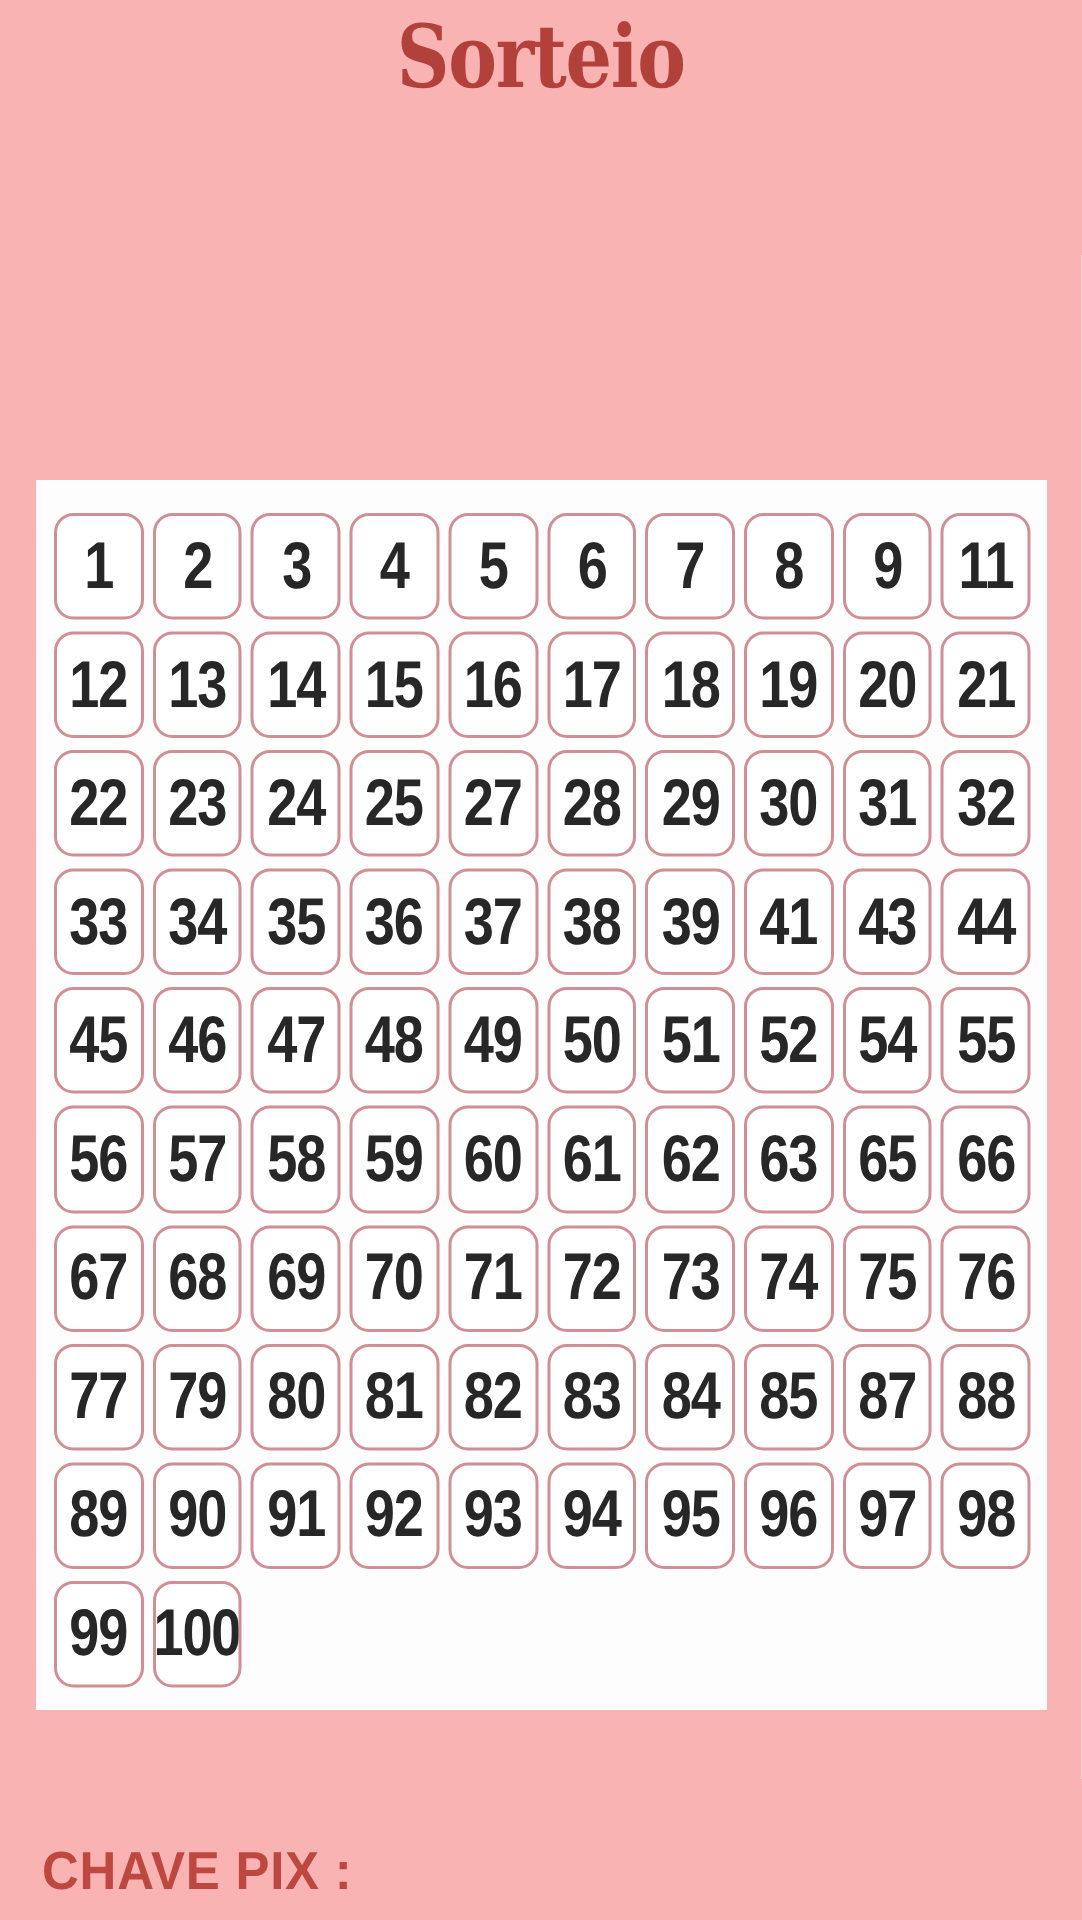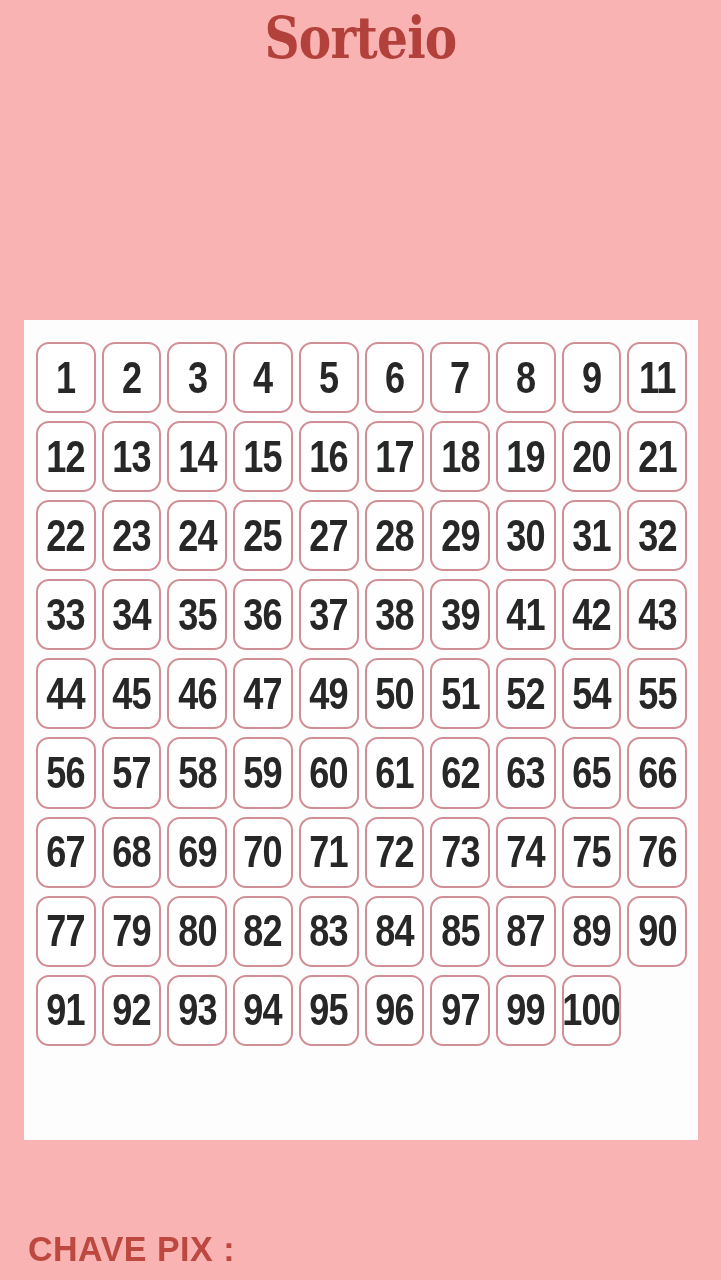--- a/index.html
+++ b/index.html
@@ -199,38 +199,38 @@
       <div class="cell">
         <span class="num">38</span>
       </div>
       <div class="cell">
         <span class="num">39</span>
       </div>
       <div class="cell">
         <span class="num">41</span>
       </div>
       <div class="cell">
-        <span class="num">42</span>
-      </div>
-      <div class="cell">
         <span class="num">43</span>
       </div>
       <div class="cell">
         <span class="num">44</span>
       </div>
       <div class="cell">
         <span class="num">45</span>
       </div>
       <div class="cell">
         <span class="num">46</span>
       </div>
       <div class="cell">
         <span class="num">47</span>
       </div>
       <div class="cell">
+        <span class="num">48</span>
+      </div>
+      <div class="cell">
         <span class="num">49</span>
       </div>
       <div class="cell">
         <span class="num">50</span>
       </div>
       <div class="cell">
         <span class="num">51</span>
       </div>
       <div class="cell">
         <span class="num">52</span>
@@ -304,35 +304,41 @@
       <div class="cell">
         <span class="num">77</span>
       </div>
       <div class="cell">
         <span class="num">79</span>
       </div>
       <div class="cell">
         <span class="num">80</span>
       </div>
       <div class="cell">
+        <span class="num">81</span>
+      </div>
+      <div class="cell">
         <span class="num">82</span>
       </div>
       <div class="cell">
         <span class="num">83</span>
       </div>
       <div class="cell">
         <span class="num">84</span>
       </div>
       <div class="cell">
         <span class="num">85</span>
       </div>
       <div class="cell">
         <span class="num">87</span>
       </div>
       <div class="cell">
+        <span class="num">88</span>
+      </div>
+      <div class="cell">
         <span class="num">89</span>
       </div>
       <div class="cell">
         <span class="num">90</span>
       </div>
       <div class="cell">
         <span class="num">91</span>
       </div>
       <div class="cell">
         <span class="num">92</span>
@@ -344,20 +350,23 @@
         <span class="num">94</span>
       </div>
       <div class="cell">
         <span class="num">95</span>
       </div>
       <div class="cell">
         <span class="num">96</span>
       </div>
       <div class="cell">
         <span class="num">97</span>
+      </div>
+      <div class="cell">
+        <span class="num">98</span>
       </div>
       <div class="cell">
         <span class="num">99</span>
       </div>
       <div class="cell">
         <span class="num">100</span>
       </div>
     </div>
 </div>
 

